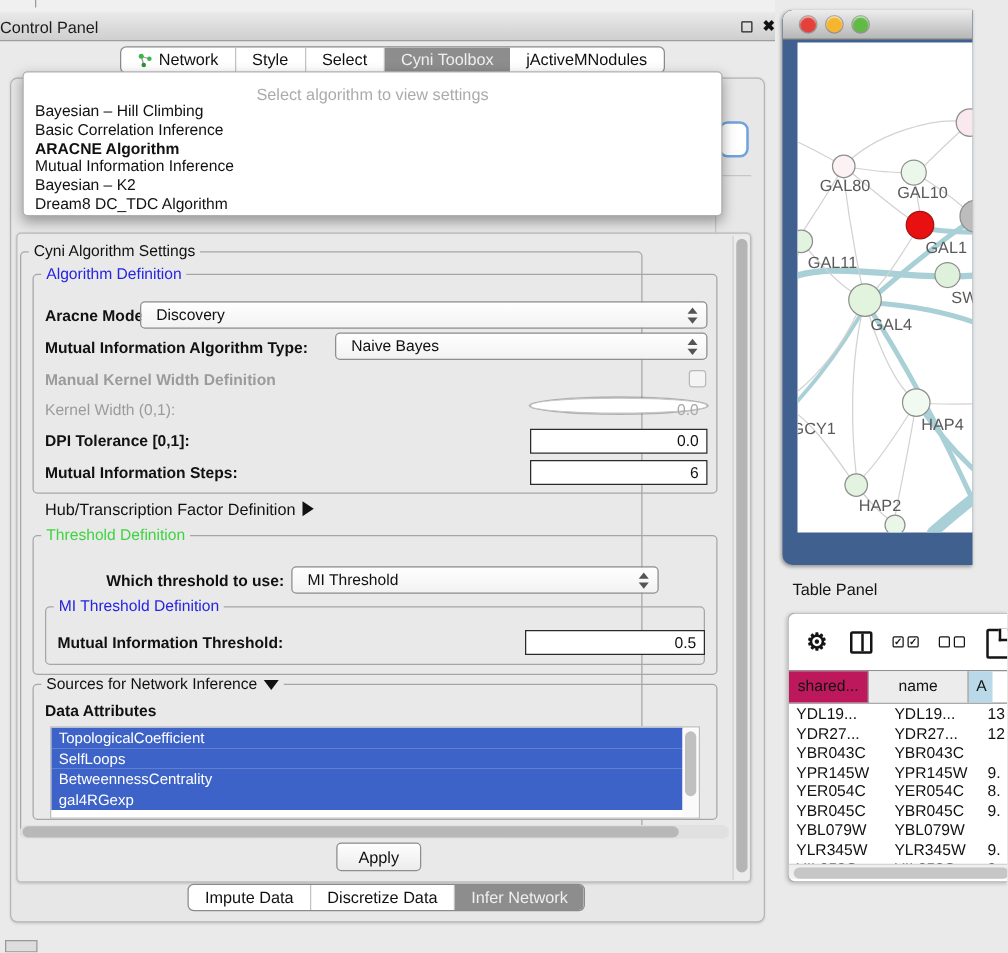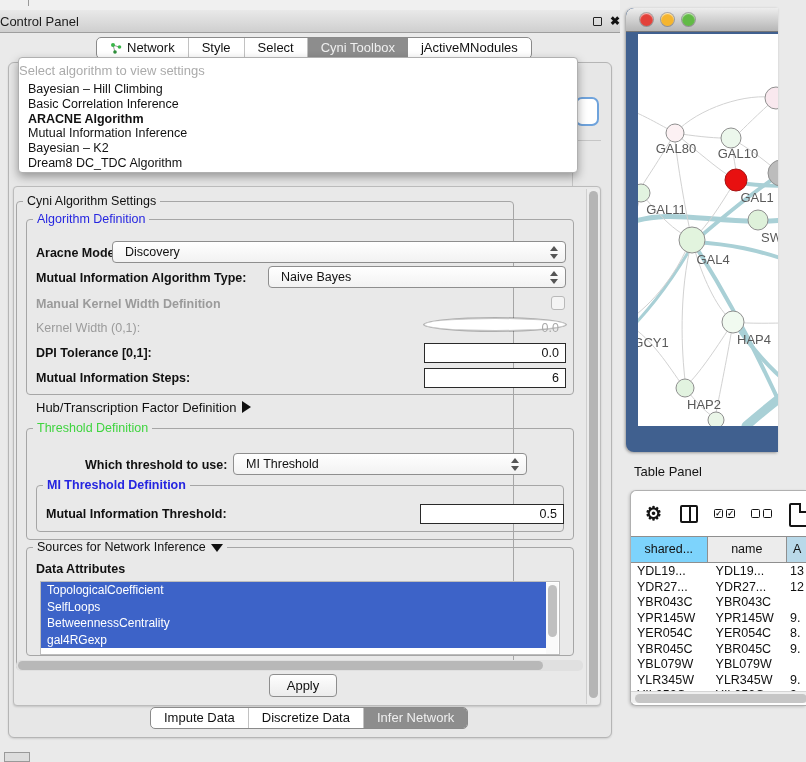--- a/index.html
+++ b/index.html
@@ -84,21 +84,21 @@
   .vscroll { left:586px; top:189px; width:13px; height:515px; background:#ececec; border-left:1px solid #cfcfcf; }
   .vthumb { position:absolute; left:2px; top:2px; width:9px; height:507px; background:#b5b5b5; border-radius:5px; }
 
   .apply-btn { position:absolute; left:269px; top:674px; width:68px; height:23px;
     background:linear-gradient(#fefefe,#ececec); border:1px solid #8e8e8e; border-radius:4px;
     font-size:13px; color:#111; font-family:"Liberation Sans",sans-serif; }
 
   
   .popup { left:18px; top:57px; width:560px; height:116px; background:#fff;
     border:1px solid #b0b0b0; border-radius:4px; box-shadow:0 4px 10px rgba(0,0,0,.35); z-index:20; }
-  .dd-prompt { text-align:left; color:#ababab; font-size:13px; padding-top:5px; height:24px; }
+  .dd-prompt { text-align:center; color:#ababab; font-size:13px; padding-top:10px; height:24px; }
   .dd-item { font-size:12.5px; line-height:14.8px; padding-left:9px; color:#111; white-space:nowrap; }
   .dd-item.sel { font-weight:bold; }
 
   
   .net-window { left:626px; top:8px; width:152px; height:444px; background:#40608f;
     border-radius:8px 0 0 8px; box-shadow:-1px 1px 3px rgba(0,0,0,.35); overflow:hidden; }
   .net-titlebar { position:absolute; left:0; top:0; width:100%; height:24px;
     background:linear-gradient(#ededed,#b6b6b6); border-bottom:1px solid #777;
     border-radius:8px 0 0 0; display:flex; align-items:center; padding-left:14px; gap:8px; }
   .light { width:13px; height:13px; border-radius:50%; display:inline-block; box-shadow:inset 0 1px 1px rgba(255,255,255,.7), 0 0 0 1px rgba(0,0,0,.25); }
@@ -116,21 +116,21 @@
   .colview i { position:absolute; left:7px; top:0; width:2px; height:14px; background:#141414; }
   .cbpair { display:flex; gap:3px; margin-left:16px; }
   .cb { width:9px; height:9px; border:1.5px solid #141414; border-radius:1.5px; font-size:8px;
     line-height:7px; text-align:center; color:#141414; font-weight:bold; }
   .pageic { position:absolute; left:158px; top:12px; width:20px; height:24px; border:2px solid #141414;
     border-radius:2px; background:#fff; }
   .pageic:before { content:""; position:absolute; right:-2px; top:-2px; width:8px; height:8px;
     background:#fff; border-left:2px solid #141414; border-bottom:2px solid #141414; }
   .tp-header { position:absolute; left:0; top:46px; width:100%; height:26px; border-bottom:1px solid #8f8f8f; display:flex; }
   .th { font-size:12.5px; line-height:25px; text-align:center; border-right:1px solid #8f8f8f; overflow:hidden; white-space:nowrap; }
-  .th.c1 { width:77px; background:#7dd3fc; }
+  .th.c1 { width:64px; background:#be185d; }
   .th.c2 { width:80px; background:#ececec; }
   .th.c3 { width:19px; background:#b9d9e9; border-right:none; text-align:left; padding-left:6px; }
   .tp-rows { position:absolute; left:0; top:73px; width:100%; height:128px; overflow:hidden; }
   .tr { display:flex; height:15.5px; }
   .td { font-size:12.5px; line-height:15px; white-space:nowrap; overflow:hidden; }
   .td.c1 { width:77px; padding-left:6px; }
   .td.c2 { width:80px; padding-left:8px; }
   .td.c3 { width:19px; padding-left:3px; }
   .tp-hscroll { position:absolute; left:0px; top:200px; width:176px; height:12px; background:#efefef; border-top:1px solid #d5d5d5; }
   .tp-hthumb { position:absolute; left:4px; top:1.5px; width:172px; height:9px; background:#c6c6c6; border-radius:5px; }
@@ -238,21 +238,21 @@
     <span class="gb-title green">Threshold Definition</span>
   </div>
   <span class="lbl" style="left:85px; top:458px;">Which threshold to use:</span>
   <div class="combo" style="left:233px; top:453px; width:294px;">
     <span>MI Threshold</span>
     <span class="spin">
         <i class="up"></i>
         <i class="dn"></i>
       </span>
   </div>
-  <div class="groupbox" style="left:36px; top:485px; width:528px; height:47px;font-weight:bold;">
+  <div class="groupbox" style="left:36px; top:485px; width:528px; height:47px;">
     <span class="gb-title blue">MI Threshold Definition</span>
   </div>
   <span class="lbl" style="left:46px; top:507px;">Mutual Information Threshold:</span>
   <div class="field dark" style="left:420px; top:504px; width:144px; border-width:1px;">
     <span>0.5</span>
   </div>
 
   <div class="groupbox" style="left:26px; top:547px; width:548px; height:109px;">
     <span class="gb-title"><span>Sources for Network Inference</span><span class="tri-down"></span></span>
   </div>

